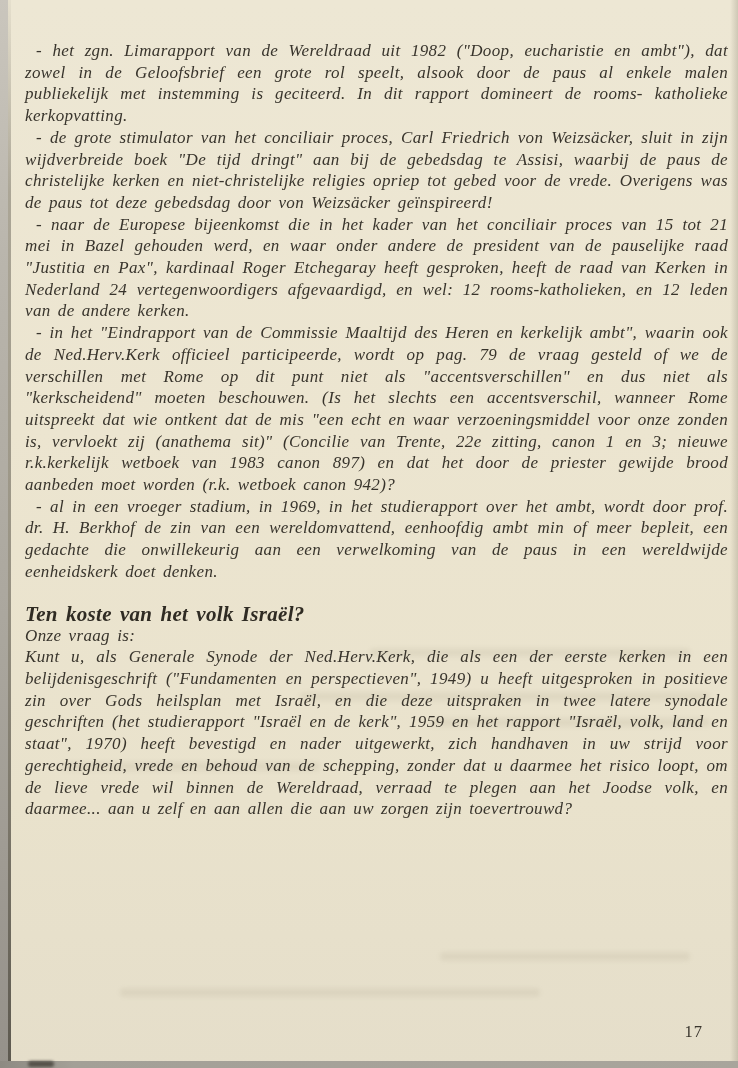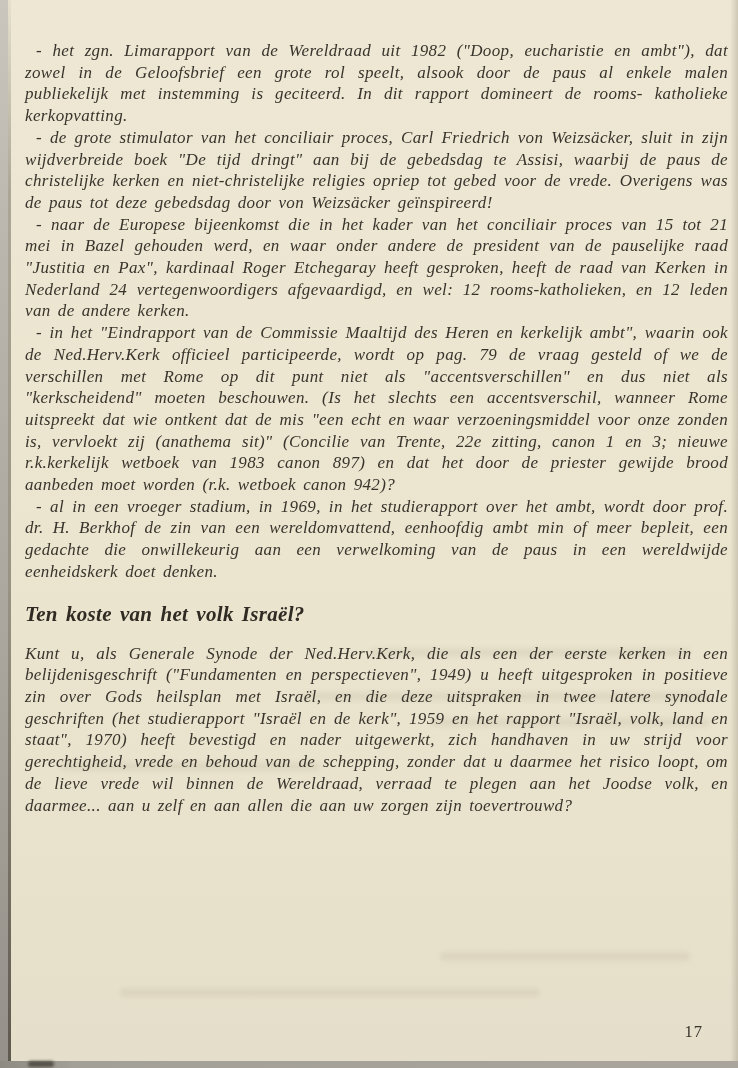--- a/index.html
+++ b/index.html
@@ -53,21 +53,21 @@
     color:#38342c; text-align:justify;
     letter-spacing:0.35px; word-spacing:2.6px;
     hyphens:none;
   }
   .text-block p { margin:0; }
   p.bullet { text-indent:11px; }
   h2.heading {
     margin:20px 0 0 0; font-size:21px; line-height:22px;
     font-weight:bold; font-style:italic; color:#2f2b23; letter-spacing:0.3px;
   }
-  p.question { margin-top:18px; }
+  p.question { }
   .page-number {
     position:absolute; right:35px; bottom:26px;
     font-size:16.5px; color:#38342c; letter-spacing:1px; font-style:normal;margin-top:44px;
   }
 </style>
 </head>
 <body>
 
 <div class="page">
 
@@ -86,19 +86,20 @@
 
   <div class="text-block">
     <p class="bullet">- het zgn. Limarapport van de Wereldraad uit 1982 ("Doop, eucharistie en ambt"), dat zowel in de Geloofsbrief een grote rol speelt, alsook door de paus al enkele malen publiekelijk met instemming is geciteerd. In dit rapport domineert de rooms- katholieke kerkopvatting.</p>
     <p class="bullet">- de grote stimulator van het conciliair proces, Carl Friedrich von Weizsäcker, sluit in zijn wijdverbreide boek "De tijd dringt" aan bij de gebedsdag te Assisi, waarbij de paus de christelijke kerken en niet-christelijke religies opriep tot gebed voor de vrede. Overigens was de paus tot deze gebedsdag door von Weizsäcker geïnspireerd!</p>
     <p class="bullet">- naar de Europese bijeenkomst die in het kader van het conciliair proces van 15 tot 21 mei in Bazel gehouden werd, en waar onder andere de president van de pauselijke raad "Justitia en Pax", kardinaal Roger Etchegaray heeft gesproken, heeft de raad van Kerken in Nederland 24 vertegenwoordigers afgevaardigd, en wel: 12 rooms-katholieken, en 12 leden van de andere kerken.</p>
     <p class="bullet">- in het "Eindrapport van de Commissie Maaltijd des Heren en kerkelijk ambt", waarin ook de Ned.Herv.Kerk officieel participeerde, wordt op pag. 79 de vraag gesteld of we de verschillen met Rome op dit punt niet als "accentsverschillen" en dus niet als "kerkscheidend" moeten beschouwen. (Is het slechts een accentsverschil, wanneer Rome uitspreekt dat wie ontkent dat de mis "een echt en waar verzoeningsmiddel voor onze zonden is, vervloekt zij (anathema sit)" (Concilie van Trente, 22e zitting, canon 1 en 3; nieuwe r.k.kerkelijk wetboek van 1983 canon 897) en dat het door de priester gewijde brood aanbeden moet worden (r.k. wetboek canon 942)?</p>
     <p class="bullet">- al in een vroeger stadium, in 1969, in het studierapport over het ambt, wordt door prof. dr. H. Berkhof de zin van een wereldomvattend, eenhoofdig ambt min of meer bepleit, een gedachte die onwillekeurig aan een verwelkoming van de paus in een wereldwijde eenheidskerk doet denken.</p>
 
     <h2 class="heading">Ten koste van het volk Israël?</h2>
 
+    <p>Onze vraag is:</p>
 
     <p class="question">Kunt u, als Generale Synode der Ned.Herv.Kerk, die als een der eerste kerken in een belijdenisgeschrift ("Fundamenten en perspectieven", 1949) u heeft uitgesproken in positieve zin over Gods heilsplan met Israël, en die deze uitspraken in twee latere synodale geschriften (het studierapport "Israël en de kerk", 1959 en het rapport "Israël, volk, land en staat", 1970) heeft bevestigd en nader uitgewerkt, zich handhaven in uw strijd voor gerechtigheid, vrede en behoud van de schepping, zonder dat u daarmee het risico loopt, om de lieve vrede wil binnen de Wereldraad, verraad te plegen aan het Joodse volk, en daarmee... aan u zelf en aan allen die aan uw zorgen zijn toevertrouwd?</p>
   </div>
 
   <div class="page-number">17</div>
 
 </div>
 
 </body></html>

